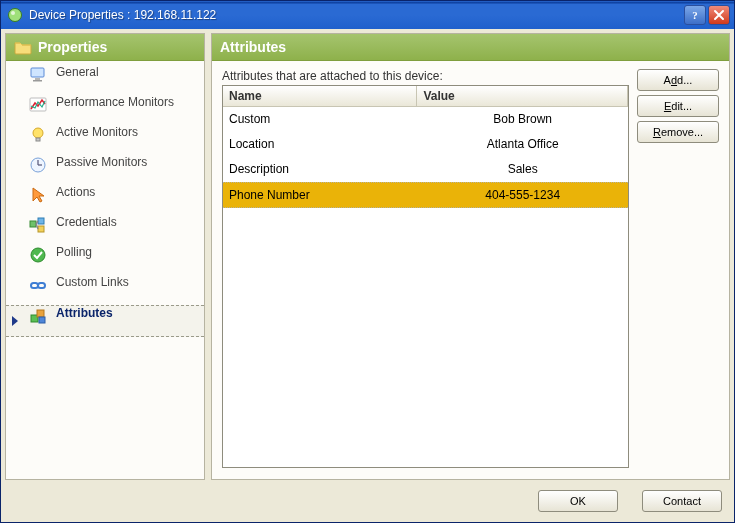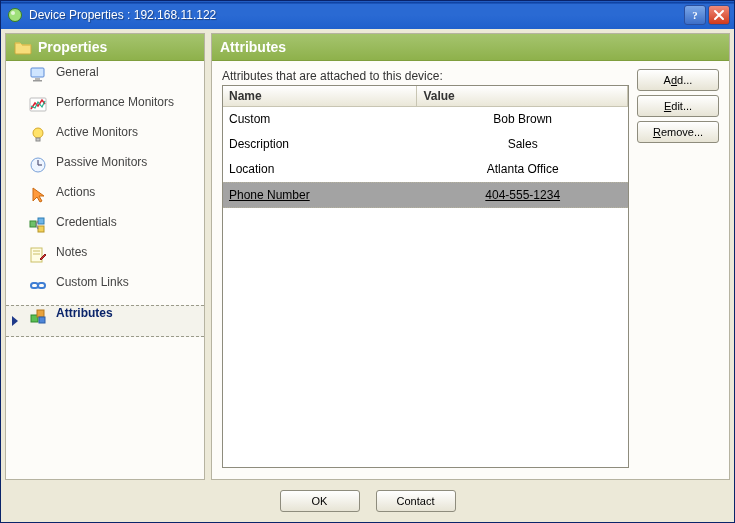--- a/index.html
+++ b/index.html
@@ -203,24 +203,23 @@
     border-bottom: 1px solid transparent;
     font-size: 12px;
   }
   .grid-row .cell {
     box-sizing: border-box;
     padding: 0 6px;
   }
   .grid-row .cell.col-name { width: 48%; }
   .grid-row .cell.col-value { flex: 1; }
   .grid-row.selected {
-    background: #a3a3a3;
+    background: #eab308;
     border-top: 1px dotted #b5b29e;
     border-bottom: 1px dotted #b5b29e;
-    text-decoration: underline;
   }
   
   .side-actions {
     width: 82px;
     display: flex;
     flex-direction: column;
     gap: 4px;
   }
   .btn {
     height: 22px;
@@ -236,23 +235,23 @@
     box-sizing: border-box;
     cursor: default;
   }
   .btn .ul {
     text-decoration: underline;
   }
   
   .footer {
     height: 34px;
     display: flex;
-    justify-content: center;
-    align-items: center;
-    gap: 16px;
+    justify-content: flex-end;
+    align-items: center;
+    gap: 24px;
     padding: 0 8px;
   }
   .footer .btn {
     width: 80px;
   }
   
   svg { display:block; }
 </style>
 </head>
 <body>
@@ -354,32 +353,30 @@
                 <rect x="2" y="6" width="6" height="6" fill="#6fc26a" stroke="#3a8b36"></rect>
                 <rect x="10" y="3" width="6" height="6" fill="#6fb5e8" stroke="#2f7db3"></rect>
                 <line x1="8" y1="9" x2="10" y2="6" stroke="#888" stroke-width="1.4"></line>
                 <rect x="10" y="11" width="6" height="6" fill="#f2d15a" stroke="#b7952a"></rect>
                 <line x1="8" y1="9" x2="10" y2="14" stroke="#888" stroke-width="1.4"></line>
               </svg>
             </span>
             <span>Credentials</span>
           </div>
 
-
-          <div class="nav-item">
-            <span class="nav-icon">
-              <svg width="20" height="20" viewBox="0 0 20 20">
-                <rect x="3" y="3" width="11" height="14" fill="#fffde4" stroke="#cbbf68"></rect>
-                <line x1="5" y1="6" x2="12" y2="6" stroke="#cbbf68"></line>
-                <line x1="5" y1="9" x2="12" y2="9" stroke="#cbbf68"></line>
-                <path d="M12 14 L17 9 L18 10 L13 15 Z" fill="#d33" stroke="#8a1f1f"></path>
-              </svg>
-            </span>
-            <span>Notes</span>
-          </div>
+          <div class="nav-item">
+            <span class="nav-icon">
+              <svg width="20" height="20" viewBox="0 0 20 20">
+                <circle cx="10" cy="10" r="7" fill="#4fb84f" stroke="#2e8b2e"></circle>
+                <path d="M6 10 L9 13 L14 7" fill="none" stroke="#fff" stroke-width="2"></path>
+              </svg>
+            </span>
+            <span>Polling</span>
+          </div>
+
 
           <div class="nav-item">
             <span class="nav-icon">
               <svg width="20" height="20" viewBox="0 0 20 20">
                 <rect x="3" y="8" width="7" height="5" rx="2.5" fill="none" stroke="#3f7ed4" stroke-width="2"></rect>
                 <rect x="10" y="8" width="7" height="5" rx="2.5" fill="none" stroke="#3f7ed4" stroke-width="2"></rect>
               </svg>
             </span>
             <span>Custom Links</span>
           </div>
@@ -410,26 +407,26 @@
                 <div class="col col-name">Name</div>
                 <div class="col col-value">Value</div>
               </div>
               <div class="grid-rows">
 
                 <div class="grid-row">
                   <div class="cell col-name">Custom</div>
                   <div class="cell col-value">Bob Brown</div>
                 </div>
                 <div class="grid-row">
+                  <div class="cell col-name">Location</div>
+                  <div class="cell col-value">Atlanta Office</div>
+                </div>
+                <div class="grid-row">
                   <div class="cell col-name">Description</div>
                   <div class="cell col-value">Sales</div>
-                </div>
-                <div class="grid-row">
-                  <div class="cell col-name">Location</div>
-                  <div class="cell col-value">Atlanta Office</div>
                 </div>
                 <div class="grid-row selected">
                   <div class="cell col-name">Phone Number</div>
                   <div class="cell col-value">404-555-1234</div>
                 </div>
 
               </div>
             </div>
           </div>
 

